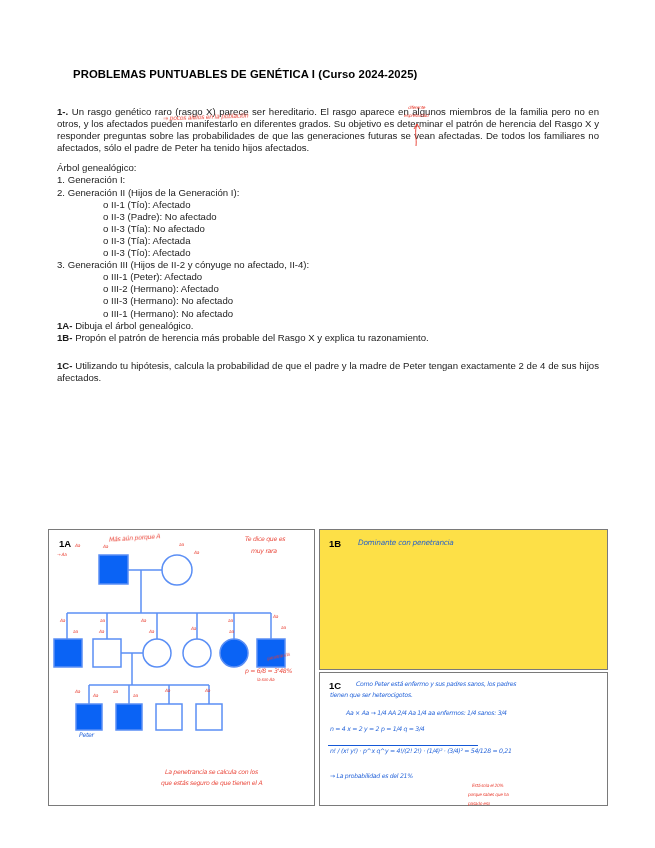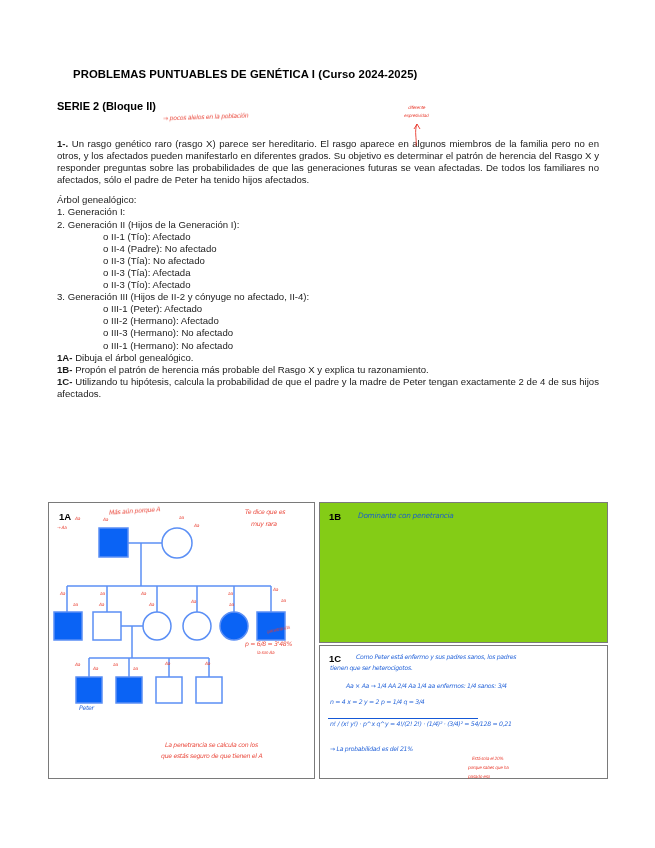--- a/index.html
+++ b/index.html
@@ -27,28 +27,28 @@
   p.para.tight{margin-top:0;}
   .b{font-weight:bold;}
   .tree-head{font-size:9.6px;line-height:12.1px;margin:0;color:#1b1b1b;}
   ol.gens{margin:0;padding:0;list-style:none;}
   ol.gens>li{font-size:9.6px;line-height:12.1px;color:#1b1b1b;}
   ul.members{margin:0;padding:0 0 0 46px;list-style:none;}
   ul.members>li{font-size:9.6px;line-height:12.1px;color:#1b1b1b;}
   ul.members>li::before{content:"o  ";}
 
   
-  .boxes{position:absolute;left:48px;top:502px;width:480px;height:277px;}
+  .boxes{position:absolute;left:48px;top:529px;width:480px;height:277px;}
   .boxA{
     position:absolute;left:0;top:0;width:267px;height:277px;
     border:1.6px solid #7a7a7a;background:#fff;box-sizing:border-box;
   }
   .boxB{
     position:absolute;left:271px;top:0;width:289px;height:141px;
-    border:1.6px solid #7a7a7a;background:#84cc16;box-sizing:border-box;
+    border:1.6px solid #7a7a7a;background:#fde047;box-sizing:border-box;
   }
   .boxC{
     position:absolute;left:271px;top:143px;width:289px;height:134px;
     border:1.6px solid #7a7a7a;background:#fff;box-sizing:border-box;
   }
   .box-label{
     position:absolute;font-size:9.5px;font-weight:bold;color:#000;
   }
 
   
@@ -75,38 +75,37 @@
 </style>
 </head>
 <body>
 
 <div class="page">
 
   <div class="content">
 
     <h1 class="doc-title">PROBLEMAS PUNTUABLES DE GENÉTICA I (Curso 2024-2025)</h1>
 
-    <h2 class="serie-title">SERIE 2 (Bloque II)</h2>
 
     <p class="para" style="margin-top:26px;">
       <span class="b">1-.</span>
       <span>Un rasgo genético raro (rasgo X) parece ser hereditario. El rasgo aparece en algunos miembros de la familia pero no en otros, y los afectados pueden manifestarlo en diferentes grados. Su objetivo es determinar el patrón de herencia del Rasgo X y responder preguntas sobre las probabilidades de que las generaciones futuras se vean afectadas. De todos los familiares no afectados, sólo el padre de Peter ha tenido hijos afectados.</span>
     </p>
 
     <p class="tree-head" style="margin-top:8px;">Árbol genealógico:</p>
 
     <ol class="gens">
       <li>
         <span>1. Generación I:</span>
       </li>
       <li>
         <span>2. Generación II (Hijos de la Generación I):</span>
         <ul class="members">
           <li>II-1 (Tío): Afectado</li>
-          <li>II-4 (Padre): No afectado</li>
+          <li>II-3 (Padre): No afectado</li>
           <li>II-3 (Tía): No afectado</li>
           <li>II-3 (Tía): Afectada</li>
           <li>II-3 (Tío): Afectado</li>
         </ul>
       </li>
       <li>
         <span>3. Generación III (Hijos de II-2 y cónyuge no afectado, II-4):</span>
         <ul class="members">
           <li>III-1 (Peter): Afectado</li>
           <li>III-2 (Hermano): Afectado</li>
@@ -118,21 +117,21 @@
 
     <p class="tree-head">
       <span class="b">1A-</span><span> Dibuja el árbol genealógico.</span>
     </p>
 
 
     <p class="tree-head">
       <span class="b">1B-</span><span> Propón el patrón de herencia más probable del Rasgo X y explica tu razonamiento.</span>
     </p>
 
-    <p class="para tight" style="margin-top:0;">
+    <p class="para tight" style="margin-top:16px;">
       <span class="b">1C-</span><span> Utilizando tu hipótesis, calcula la probabilidad de que el padre y la madre de Peter tengan exactamente 2 de 4 de sus hijos afectados.</span>
     </p>
 
   </div>
 
   <span class="hand hand-red blurry sm" style="left:163px;top:113px;transform:rotate(-2deg);">→ pocos alelos en la población</span>
   <span class="hand hand-red blurry xtiny" style="left:408px;top:105px;">diferente</span>
   <span class="hand hand-red blurry xtiny" style="left:404px;top:113px;">expresividad</span>
   <svg width="24" height="28" style="position:absolute;left:410px;top:120px;">
     <path d="M6 26 C7 18, 4 12, 7 4" stroke="#e8392c" stroke-width="0.9" fill="none"></path>

